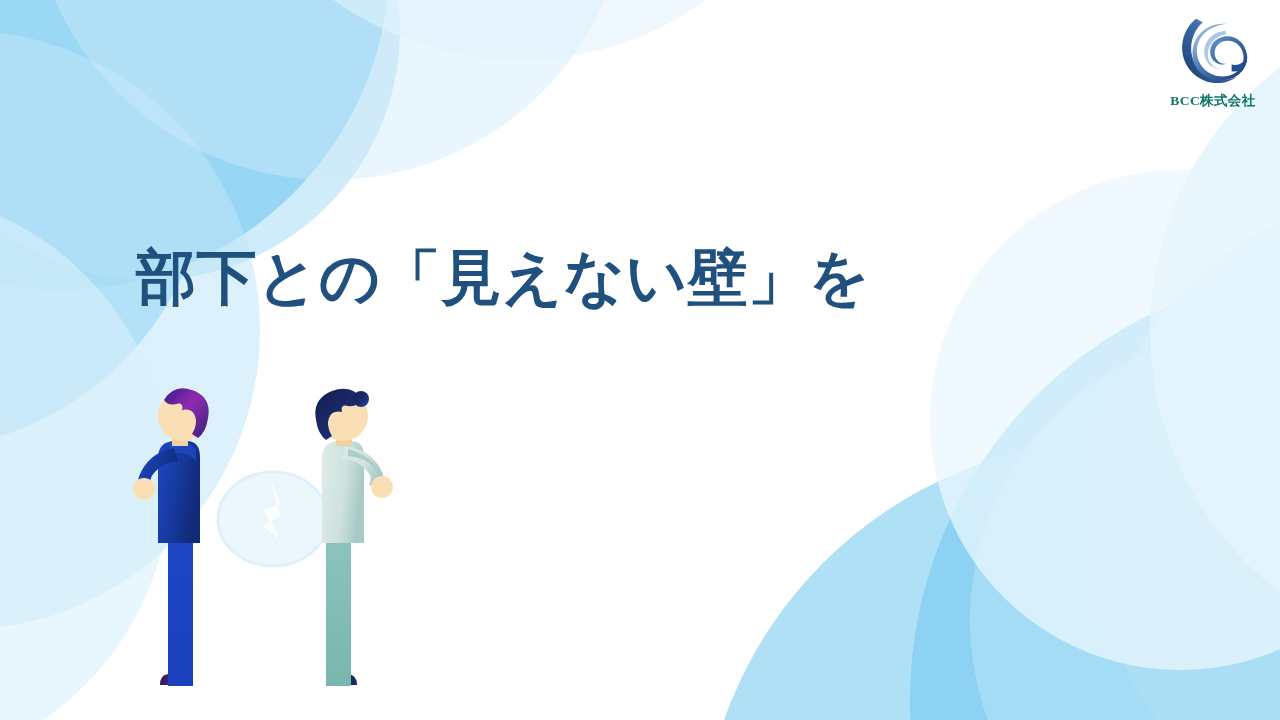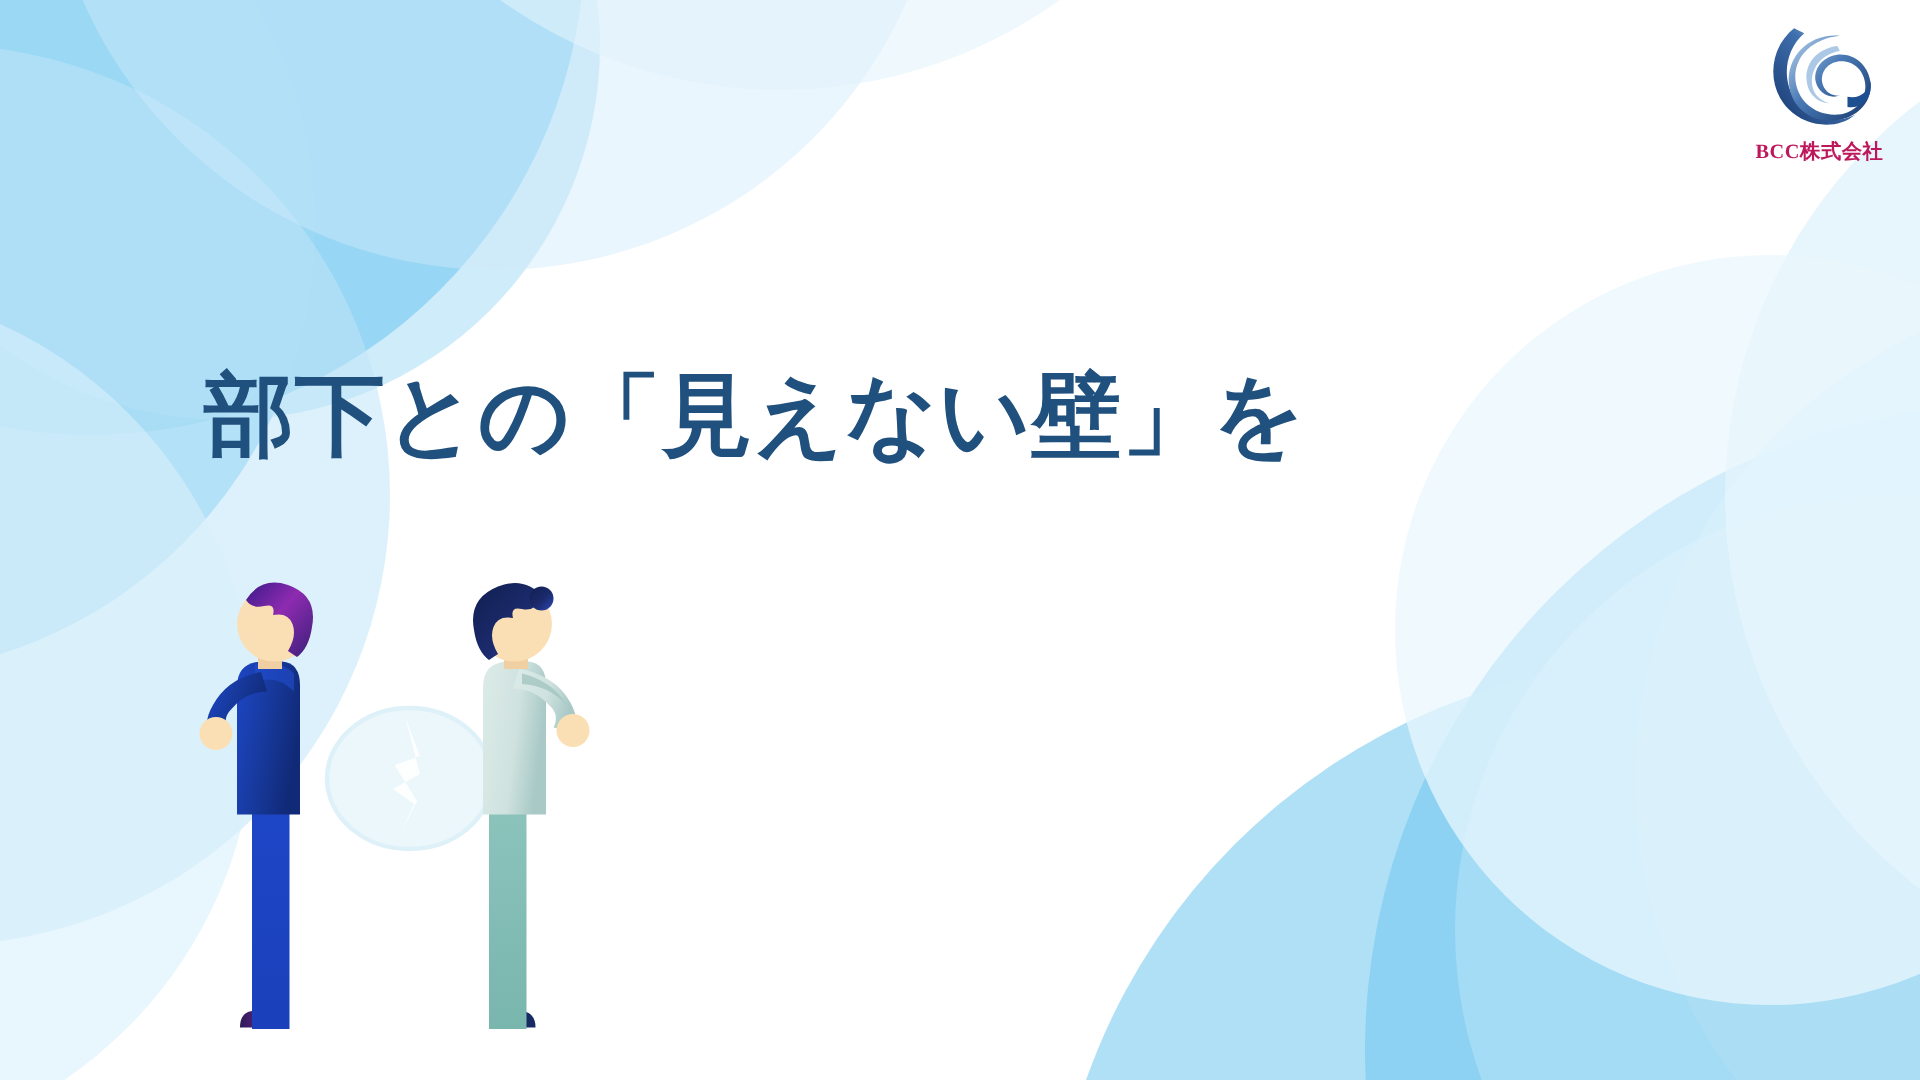--- a/index.html
+++ b/index.html
@@ -41,21 +41,21 @@
     width: 86px;
     height: 78px;
     margin: 0 auto;
     display: block;
   }
   .logo-text {
     margin-top: 2px;
     font-family: "Liberation Serif", "DejaVu Serif", serif;
     font-size: 13.5px;
     font-weight: 700;
-    color: #be185d;
+    color: #0f766e;
     letter-spacing: 0.4px;
     white-space: nowrap;
   }
 
   
   .title-block {
     position: absolute;
     left: 0;
     top: 238px;
     width: 1280px;

